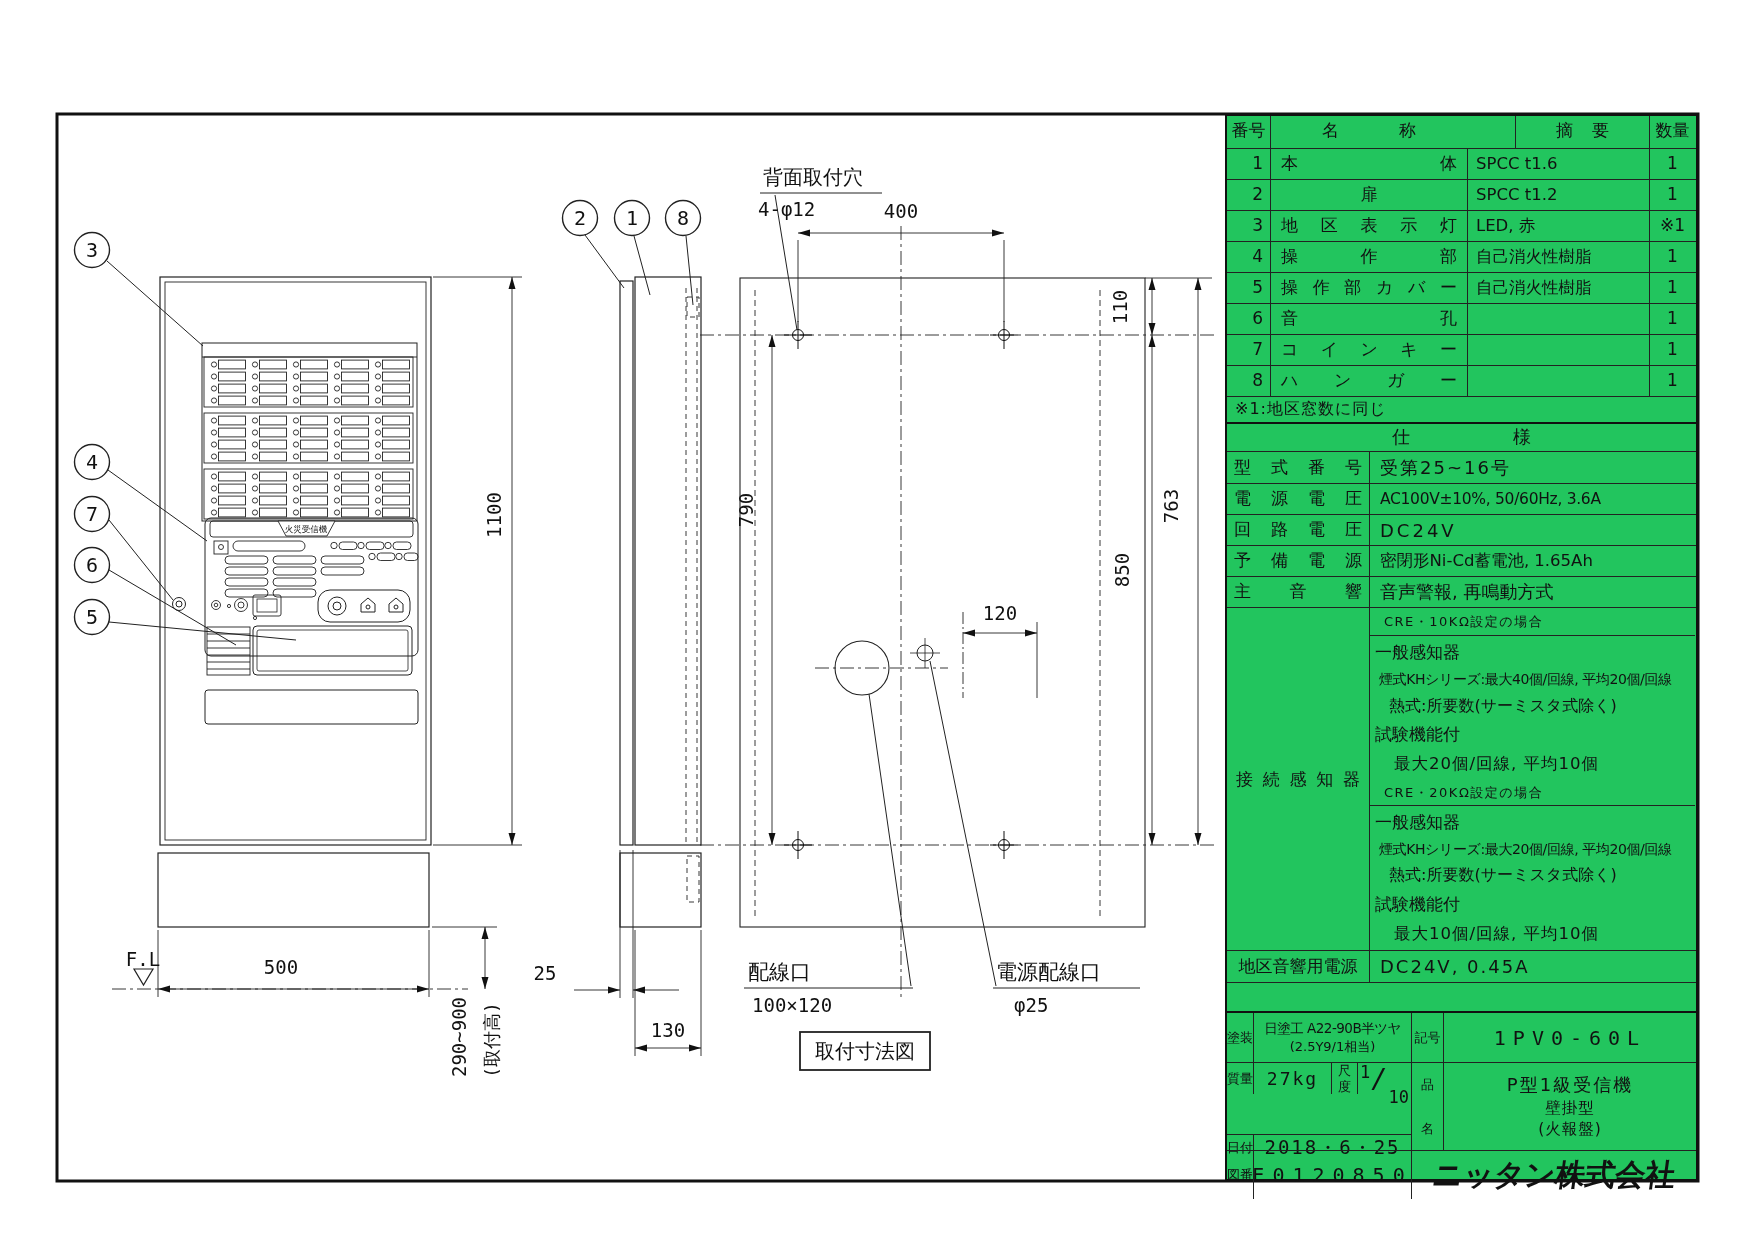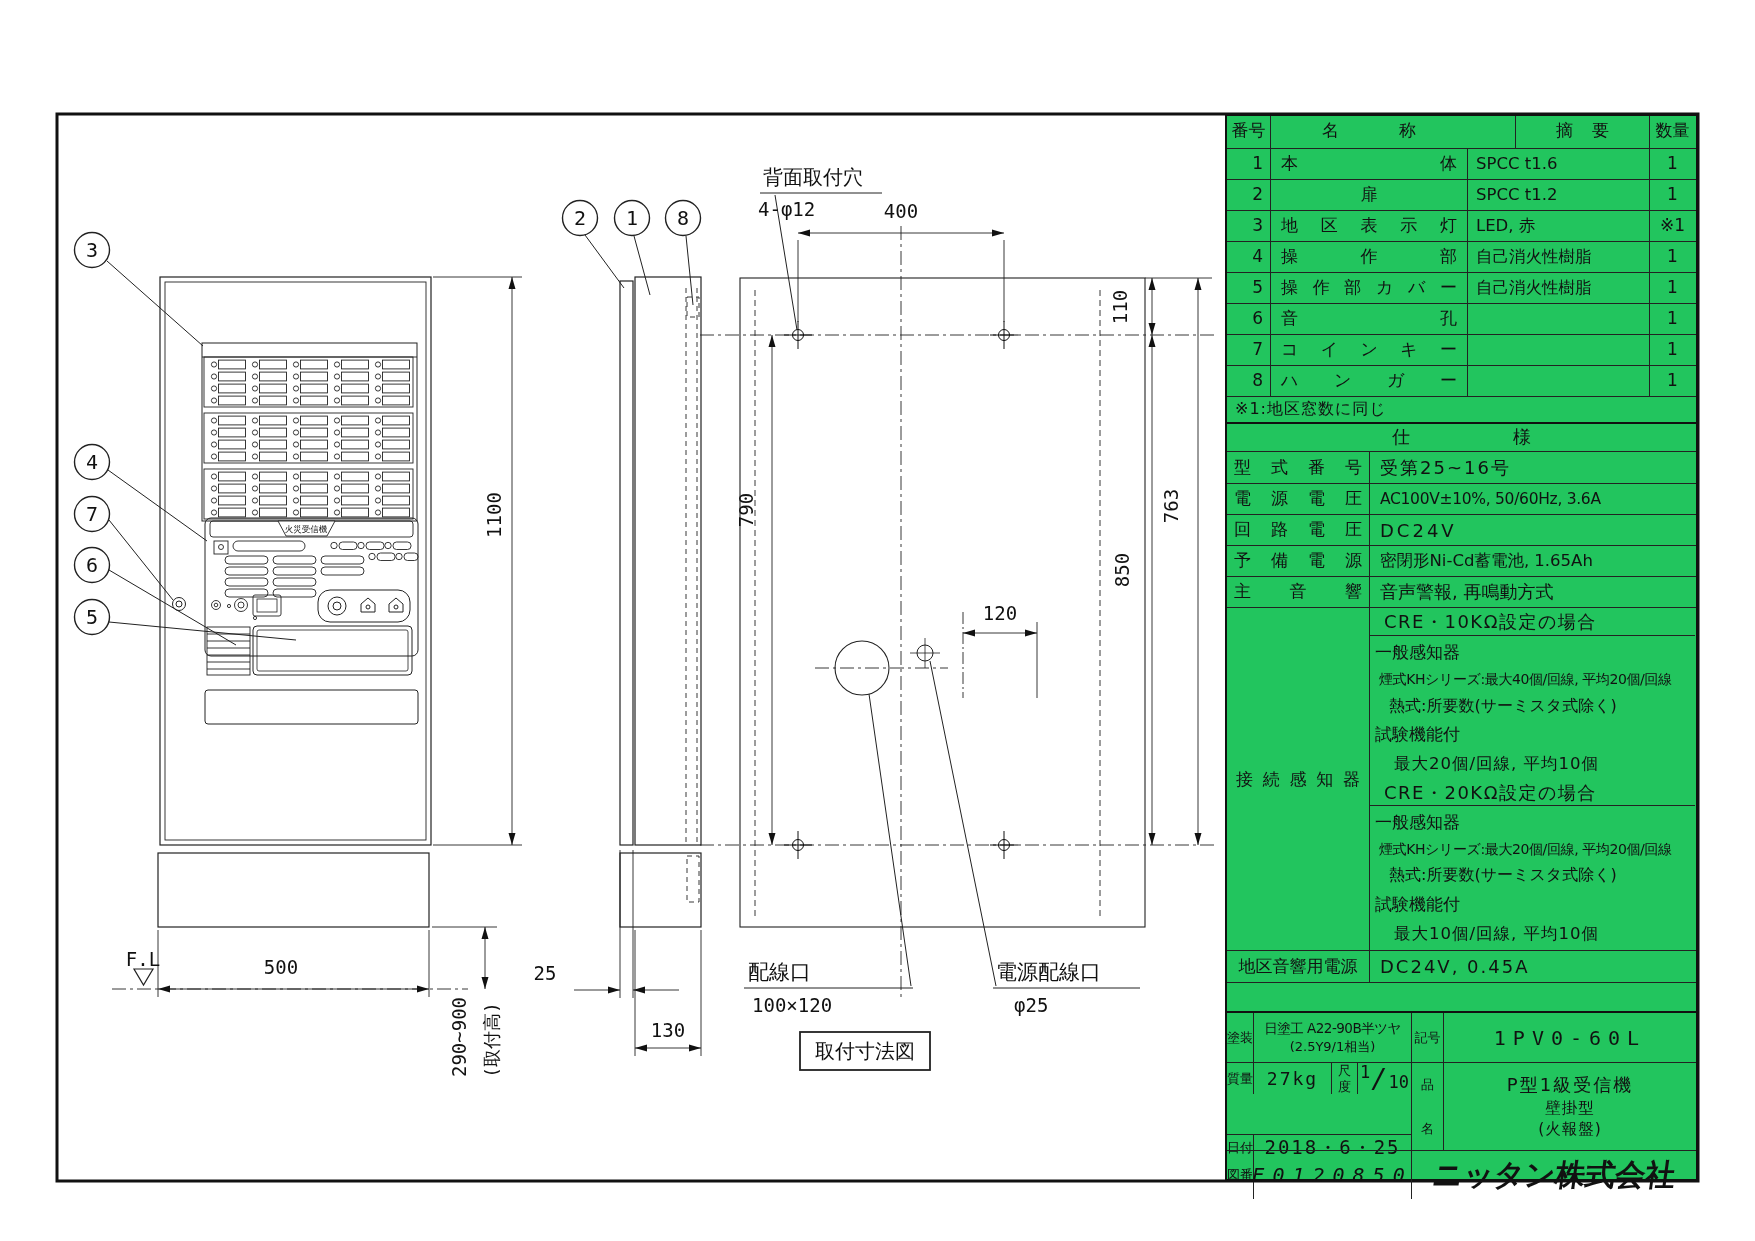--- a/index.html
+++ b/index.html
@@ -22,21 +22,21 @@
   .sp-row{display:grid;grid-template-columns:143px 325px;border-top:1.4px solid #222;}
   .sp-l{box-sizing:border-box;border-right:1.4px solid #222;padding:0 7px;font-size:17px;display:block;overflow:hidden;white-space:nowrap;}
   .sp-v{padding-left:10px;font-size:18px;display:flex;align-items:center;overflow:hidden;white-space:nowrap;}
   .sm{font-size:14.5px;letter-spacing:-0.3px;}
   .ls2{letter-spacing:2px;}
   .ls3{letter-spacing:3px;}
   .sensor{display:grid;grid-template-columns:143px 325px;height:342px;border-top:1.4px solid #222;}
   .sensor-l{box-sizing:border-box;border-right:1.4px solid #222;display:flex;align-items:center;}
   .sensor-l span{display:block;width:100%;padding:0 9px;box-sizing:border-box;font-size:17px;}
   .sensor-r{display:flex;flex-direction:column;}
-  .case{height:28px;box-sizing:border-box;display:flex;align-items:center;padding-left:14px;font-size:18px;letter-spacing:1.5px;border-bottom:1.4px solid #222;white-space:nowrap;}
+  .case{height:28px;box-sizing:border-box;display:flex;align-items:center;padding-left:14px;font-size:13px;letter-spacing:1.5px;border-bottom:1.4px solid #222;white-space:nowrap;}
   .case.c2{height:25px;border-top:none;}
   .sblock{flex:1;display:flex;flex-direction:column;justify-content:space-around;padding:2px 0;}
   .sblock div{white-space:nowrap;overflow:hidden;}
   .sl1{font-size:17px;padding-left:5px;}
   .sl2{font-size:14px;padding-left:9px;letter-spacing:-0.4px;}
   .sl3{font-size:16px;padding-left:19px;}
   .sl5{font-size:16.5px;padding-left:24px;letter-spacing:1px;}
   .blank-row{height:28px;border-top:1.4px solid #222;}
   
   #tblock{border-top:2.5px solid #111;height:186px;display:flex;flex-direction:column;}
@@ -51,28 +51,28 @@
   .kigo{width:32px;}
   .symval{flex:1;display:flex;align-items:center;justify-content:center;font-family:"DejaVu Sans Mono",monospace;font-size:20px;letter-spacing:7px;}
   .bc-left{width:185px;box-sizing:border-box;border-right:1.4px solid #222;display:flex;flex-direction:column;gap:40px;}
   .bc-rowB{height:44px;display:flex;box-sizing:border-box;}
   .bc-rowC{height:44px;display:flex;box-sizing:border-box;border-top:1.4px solid #222;}
   .massv{width:78px;box-sizing:border-box;border-right:1.4px solid #222;display:flex;align-items:center;justify-content:center;font-family:"DejaVu Sans Mono",monospace;font-size:18px;letter-spacing:2px;}
   .scalel{width:26px;border-right:1.4px solid #222;}
   .scalev{flex:1;display:flex;align-items:center;justify-content:center;font-family:"DejaVu Sans Mono",monospace;font-size:17px;}
   .scalev .sn{position:relative;top:-7px;}
   .scalev .sl{font-size:27px;font-style:italic;margin:0 1px;}
-  .scalev .sd{position:relative;top:3px;}
+  .scalev .sd{position:relative;top:18px;}
   .datev{flex:1;display:flex;align-items:center;justify-content:center;font-family:"DejaVu Sans Mono",monospace;font-size:19px;letter-spacing:2px;}
   .hinmei{width:32px;font-size:13px;}
   .hinmei div{margin:14px 0;}
   .prod{flex:1;display:flex;flex-direction:column;align-items:center;justify-content:center;line-height:1.35;}
   .prod .p1{font-size:18px;letter-spacing:2px;}
   .prod .p2,.prod .p3{font-size:15.5px;letter-spacing:1px;}
-  .dwgv{width:158px;box-sizing:border-box;border-right:1.4px solid #222;display:flex;align-items:center;justify-content:center;font-family:"DejaVu Sans Mono",monospace;font-size:20px;letter-spacing:8px;font-style:italic;}
+  .dwgv{width:158px;box-sizing:border-box;border-right:1.4px solid #222;display:flex;align-items:center;justify-content:center;font-family:"DejaVu Sans Mono",monospace;font-size:20px;letter-spacing:8px;}
   .company{flex:1;display:flex;align-items:center;justify-content:center;font-weight:bold;font-size:30px;letter-spacing:0px;transform:skewX(-8deg);white-space:nowrap;}
 </style>
 </head>
 <body>
 
 <div id="stage">
 
 <svg id="dwg" width="1755" height="1241" viewBox="0 0 1755 1241">
   <defs>
     <marker id="ma" markerWidth="13" markerHeight="9" refX="12" refY="4.5" orient="auto" markerUnits="userSpaceOnUse">

